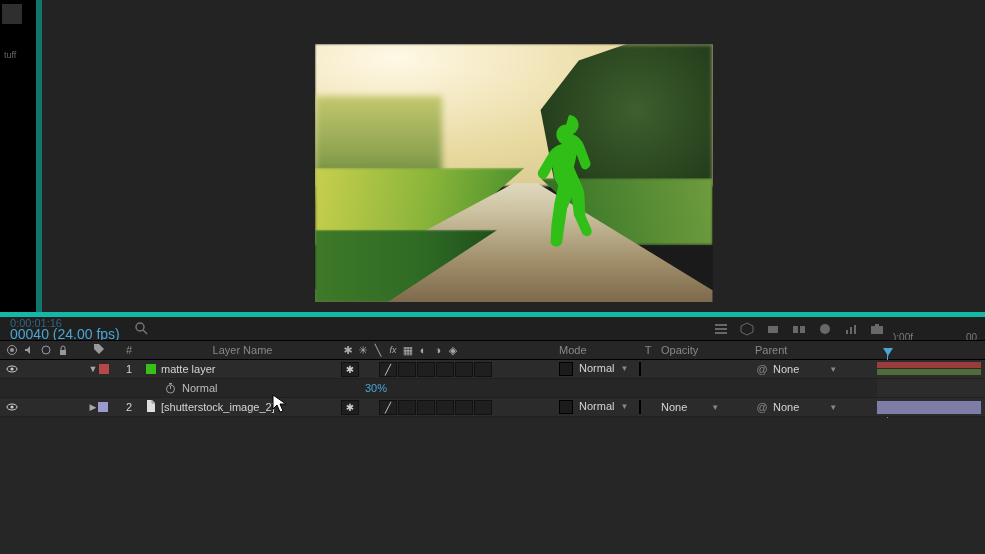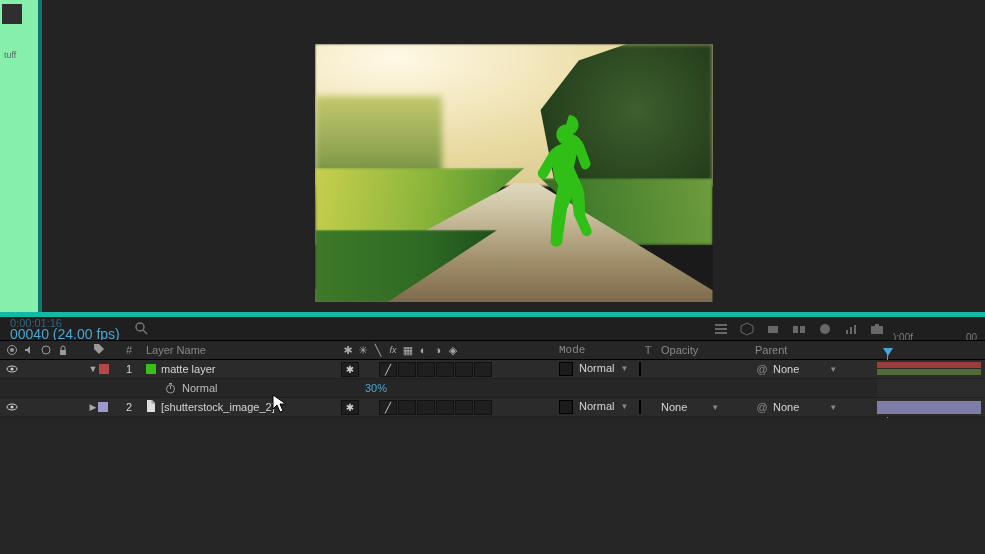--- a/index.html
+++ b/index.html
@@ -1,18 +1,18 @@
 <!DOCTYPE html>
 <html><head>
 <meta charset="utf-8">
 <style>
   * { margin: 0; padding: 0; box-sizing: border-box; font-family: Arial, sans-serif; }
   body { background: #232323; color: #a8a8a8; font-size: 11px; width: 985px; height: 554px; overflow: hidden; position: relative; }
   
-  .left-panel { position: absolute; left: 0; top: 0; width: 42px; height: 312px; background: #86efac; border-right: 4px solid #0f766e; }
+  .left-panel { position: absolute; left: 0; top: 0; width: 42px; height: 312px; background: #000000; border-right: 6px solid #0f766e; }
   .left-panel .tool { width: 20px; height: 20px; margin: 4px 2px; background: #2f2f2f; }
   .left-panel-label { position: absolute; left: 4px; top: 50px; font-size: 9px; color: #666; }
 
   .preview-area { position: absolute; left: 42px; top: 0; width: 943px; height: 312px; background: #232323; display:flex; align-items:center; justify-content:center; }
   .preview-canvas { width: 398px; height: 258px; margin-top: 34px; position: relative; overflow: hidden; background: #1a1a1a; }
   
   
   .sky { position:absolute; left:0; top:0; width:100%; height:55%;
     background: radial-gradient(ellipse at 20% 10%, #fff9e6 0%, #f5eac5 25%, #e8d99f 55%, #cbbf87 100%);
     filter: blur(1px);
@@ -55,24 +55,24 @@
   .th-search { margin-left: 6px; color: #666; }
   .th-toolbar { margin-left: auto; display:flex; gap:10px; padding-right: 100px; align-items:center; opacity:0.7; }
   .th-toolbar .ic { width:16px; height:16px; display:inline-flex; align-items:center; justify-content:center; }
   .time-ruler { position:absolute; right:0; top:0; width:100px; height:28px; display:flex; align-items:flex-end; padding:0 8px 2px; justify-content:space-between; color:#7a7a7a; font-size:10px; }
 
   .columns-header { position:absolute; left:0; top:340px; width:985px; height:20px; background:#262626; border-top:1px solid #000; border-bottom:1px solid #000; display:flex; align-items:center; }
   .col-av { width:80px; display:flex; gap:5px; padding-left:6px; }
   .col-av .ic { width:12px; height:12px; }
   .col-tag { width:38px; display:flex; justify-content:center; }
   .col-idx { width:22px; text-align:center; color:#888; }
-  .col-name { width:199px; padding-left:6px; color:#888; }
+  .col-name { width:199px; padding-left:6px; color:#888;text-align:center; }
   .col-switches { width:216px; display:flex; gap:1px; align-items:center; padding-left:2px; }
   .col-switches .ic { width:14px; height:14px; display:inline-flex; align-items:center; justify-content:center; }
-  .col-mode { width:84px; color:#888; padding-left:4px;font-family:Liberation Mono, monospace; }
+  .col-mode { width:84px; color:#888; padding-left:4px; }
   .col-t { width:18px; color:#888; text-align:center; }
   .col-trk { width:94px; color:#888; padding-left:4px; }
   .col-parent { width:126px; color:#888; padding-left:4px; }
   .col-timeline { flex:1; position:relative; }
   .playhead { position:absolute; left:6px; top:-2px; width:0; height:0; border-left:5px solid transparent; border-right:5px solid transparent; border-top:8px solid #4aa6d4; }
   .playhead::after { content:''; position:absolute; left:-1px; top:-2px; width:1px; height:80px; background:#4aa6d4; }
 
   .rows-area { position:absolute; left:0; top:360px; width:985px; }
   .row { height:19px; display:flex; align-items:center; background:#2b2b2b; border-bottom:1px solid #202020; }
   .row.sub { background:#262626; }

